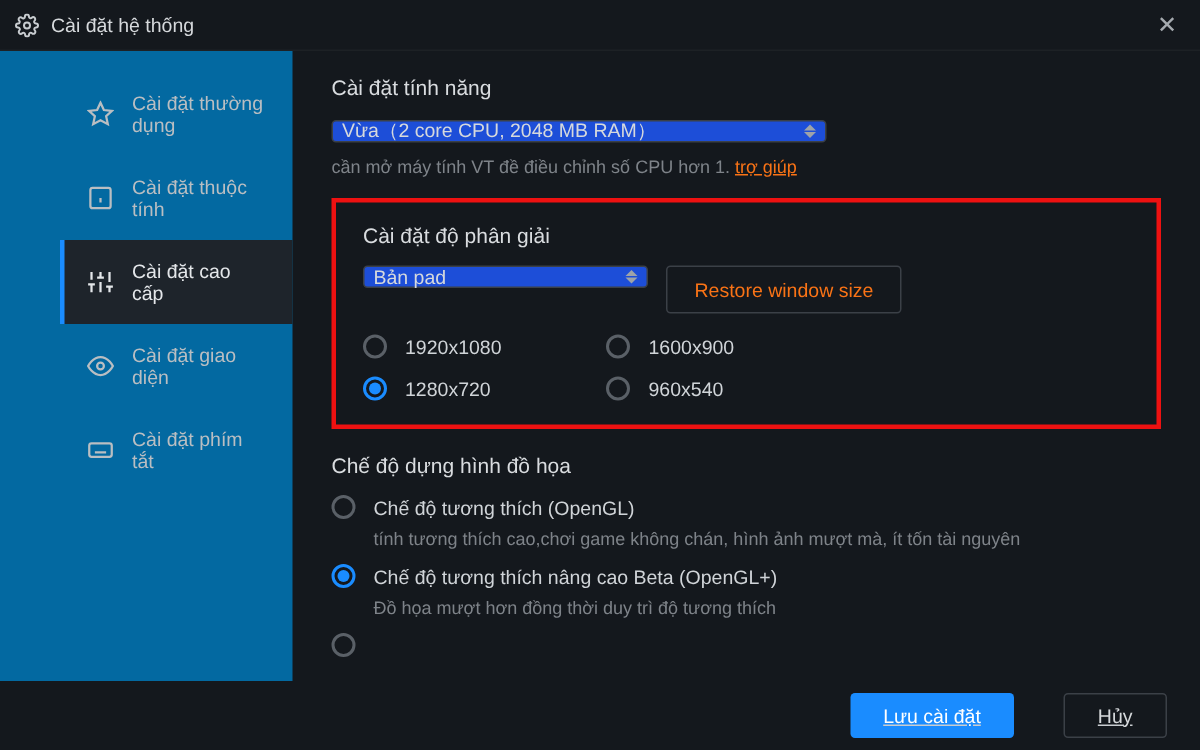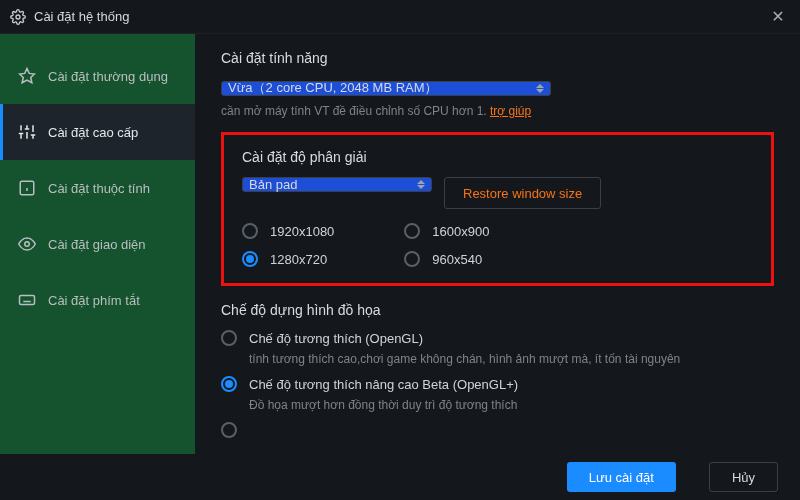--- a/index.html
+++ b/index.html
@@ -3,21 +3,21 @@
 <meta charset="utf-8">
 <style>
   * { margin: 0; padding: 0; box-sizing: border-box; }
   html, body { width: 800px; height: 500px; overflow: hidden; font-family: -apple-system, "Segoe UI", Arial, sans-serif; background: #0a0d12; color: #c8ccd0; }
   .window { width: 800px; height: 500px; background: #14181d; display: flex; flex-direction: column; }
   .titlebar { height: 34px; display: flex; align-items: center; padding: 0 10px; border-bottom: 1px solid rgba(255,255,255,0.04); }
   .titlebar .gear { width: 16px; height: 16px; margin-right: 8px; }
   .titlebar .title { font-size: 13px; color: #d6d9dc; flex: 1; }
   .titlebar .close { width: 24px; height: 24px; display: flex; align-items: center; justify-content: center; color: #a5aaaf; cursor: pointer; font-size: 16px; }
   .body { flex: 1; display: flex; overflow: hidden; }
-  .sidebar { width: 195px; padding-top: 14px; background: #14532d; }
+  .sidebar { width: 195px; padding-top: 14px; background: #0369a1; padding-left: 40px; }
   .side-item { display: flex; align-items: center; height: 56px; padding: 0 18px; color: #babec2; font-size: 13px; cursor: pointer; }
   .side-item.active { background: #1e242b; border-left: 3px solid #1a8cff; padding-left: 15px; color: #e4e7ea; }
   .side-item .icon { width: 18px; height: 18px; margin-right: 12px; flex-shrink: 0; }
   .side-item .icon svg { width: 18px; height: 18px; }
   .main { flex: 1; padding: 16px 26px 0 26px; overflow-y: auto; }
   .section-title { font-size: 14px; color: #d9dcdf; margin-bottom: 12px; }
   .dropdown { display: inline-flex; align-items: center; justify-content: space-between; height: 15px; border: 1px solid #3b4047; border-radius: 3px; padding: 0 6px; background: #1d4ed8; color: #d6d9dc; font-size: 13px; cursor: pointer; }
   .dropdown .chev { margin-left: 10px; display: flex; flex-direction: column; gap: 1px; }
   .dropdown .chev span { width: 0; height: 0; border-left: 4px solid transparent; border-right: 4px solid transparent; }
   .dropdown .chev .up { border-bottom: 4px solid #9ea3a8; }
@@ -30,21 +30,21 @@
   .radio-row { display: flex; gap: 70px; }
   .radio-col { display: flex; flex-direction: column; gap: 12px; }
   .radio { display: flex; align-items: center; font-size: 13px; color: #d0d4d8; cursor: pointer; }
   .radio .dot { width: 16px; height: 16px; border-radius: 50%; border: 2px solid #5a6067; margin-right: 12px; position: relative; }
   .radio.selected .dot { border-color: #1a8cff; }
   .radio.selected .dot::after { content: ""; position: absolute; inset: 2px; border-radius: 50%; background: #1a8cff; }
   .graphics { margin-top: 16px; }
   .gopt { margin-bottom: 8px; }
   .gopt .radio { margin-bottom: 4px; }
   .gdesc { font-size: 12px; color: #7e8389; margin-left: 28px; line-height: 1.5; }
-  .footer { height: 46px; display: flex; align-items: center; justify-content: flex-end; padding: 0 22px; gap: 12px; }
+  .footer { height: 46px; display: flex; align-items: center; justify-content: flex-end; padding: 0 22px; gap: 12px; text-decoration: underline; }
   .btn-primary { height: 30px; padding: 0 22px; background: #1a8cff; color: #fff; border: none; border-radius: 3px; font-size: 13px; cursor: pointer; }
   .btn-secondary { height: 30px; padding: 0 22px; background: transparent; color: #d6d9dc; border: 1px solid #3b4047; border-radius: 3px; font-size: 13px; cursor: pointer; margin-left: 21px; }
   .main::-webkit-scrollbar { width: 0; }
 </style>
 </head>
 <body>
 
 <div class="window">
   <div class="titlebar">
     <span class="gear">
@@ -58,41 +58,41 @@
   </div>
 
   <div class="body">
     <div class="sidebar">
       <div class="side-item">
         <span class="icon"><svg viewBox="0 0 24 24" fill="none" stroke="#babec2" stroke-width="2">
               <polygon points="12 2 15 8.5 22 9.3 17 14 18.5 21 12 17.5 5.5 21 7 14 2 9.3 9 8.5 12 2"></polygon>
             </svg></span>
         <span>Cài đặt thường dụng</span>
       </div>
+      <div class="side-item">
+        <span class="icon"><svg viewBox="0 0 24 24" fill="none" stroke="#babec2" stroke-width="2">
+              <rect x="3" y="3" width="18" height="18" rx="2"></rect>
+              <line x1="12" y1="8" x2="12" y2="8"></line>
+              <line x1="12" y1="12" x2="12" y2="16"></line>
+            </svg></span>
+        <span>Cài đặt thuộc tính</span>
+      </div>
       <div class="side-item active">
         <span class="icon"><svg viewBox="0 0 24 24" fill="none" stroke="#e4e7ea" stroke-width="2">
               <line x1="4" y1="21" x2="4" y2="14"></line>
               <line x1="4" y1="10" x2="4" y2="3"></line>
               <line x1="12" y1="21" x2="12" y2="12"></line>
               <line x1="12" y1="8" x2="12" y2="3"></line>
               <line x1="20" y1="21" x2="20" y2="16"></line>
               <line x1="20" y1="12" x2="20" y2="3"></line>
               <line x1="1" y1="14" x2="7" y2="14"></line>
               <line x1="9" y1="8" x2="15" y2="8"></line>
               <line x1="17" y1="16" x2="23" y2="16"></line>
             </svg></span>
         <span>Cài đặt cao cấp</span>
-      </div>
-      <div class="side-item">
-        <span class="icon"><svg viewBox="0 0 24 24" fill="none" stroke="#babec2" stroke-width="2">
-              <rect x="3" y="3" width="18" height="18" rx="2"></rect>
-              <line x1="12" y1="8" x2="12" y2="8"></line>
-              <line x1="12" y1="12" x2="12" y2="16"></line>
-            </svg></span>
-        <span>Cài đặt thuộc tính</span>
       </div>
       <div class="side-item">
         <span class="icon"><svg viewBox="0 0 24 24" fill="none" stroke="#babec2" stroke-width="2">
               <path d="M1 12s4-8 11-8 11 8 11 8-4 8-11 8S1 12 1 12z"></path>
               <circle cx="12" cy="12" r="3"></circle>
             </svg></span>
         <span>Cài đặt giao diện</span>
       </div>
       <div class="side-item">
         <span class="icon"><svg viewBox="0 0 24 24" fill="none" stroke="#babec2" stroke-width="2">

